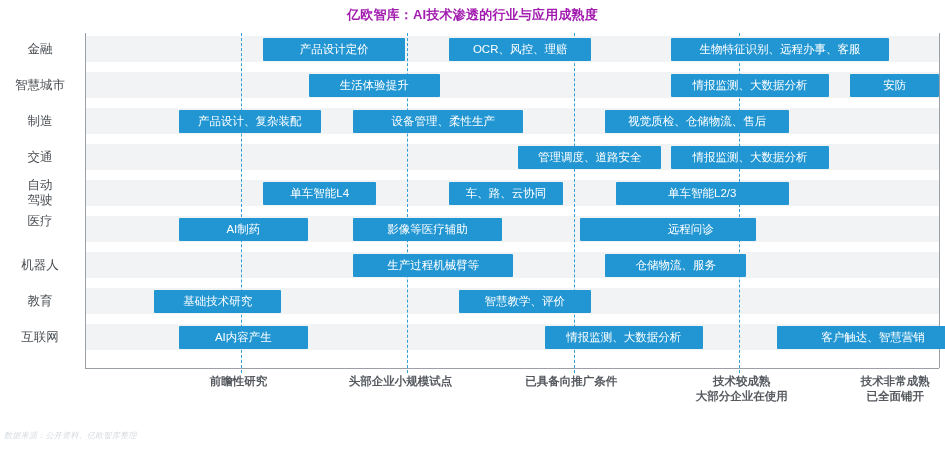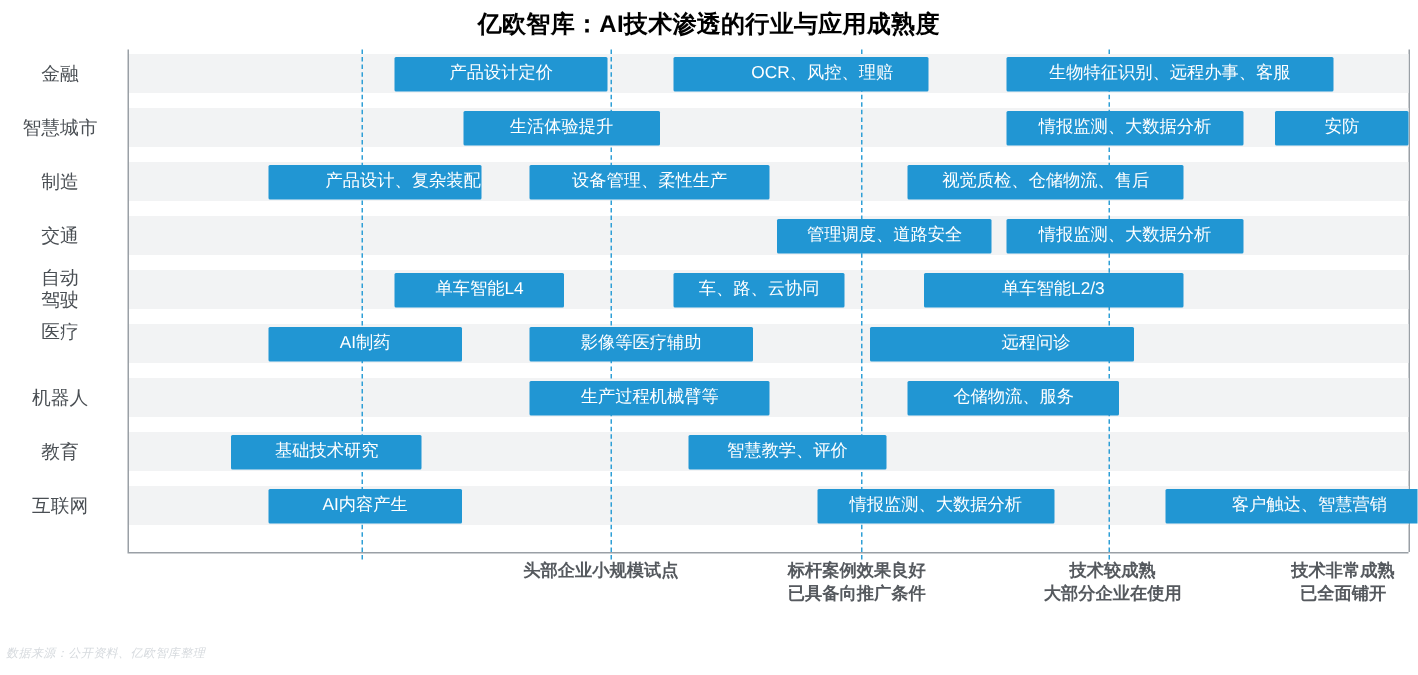--- a/index.html
+++ b/index.html
@@ -3,21 +3,21 @@
 <meta charset="utf-8">
 <style>
   html,body{margin:0;padding:0;}
   body{
     width:945px;height:450px;background:#ffffff;
     font-family:"Liberation Sans","DejaVu Sans",sans-serif;
     overflow:hidden;position:relative;
   }
   #chart-title{
     position:absolute;left:0;top:6px;width:945px;text-align:center;
-    font-size:16px;font-weight:bold;color:#000000;letter-spacing:.2px;
+    font-size:13px;font-weight:bold;color:#a21caf;letter-spacing:.2px;
   }
 
   
   #plot{
     position:absolute;left:85px;top:33px;width:853px;height:335px;
     border-left:1px solid #9aa0a6;border-right:1px solid #9aa0a6;
   }
   #axis-bottom{
     position:absolute;left:85px;top:368px;width:854px;height:0;
     border-top:1px solid #9aa0a6;
@@ -73,27 +73,27 @@
       <div class="row-band" style="top: 291px;"></div>
     </div>
   <div id="grid">
       <div class="gridline" style="left: 155.246px;"></div>
       <div class="gridline" style="left: 320.728px;"></div>
       <div class="gridline" style="left: 487.916px;"></div>
       <div class="gridline" style="left: 653.398px;"></div>
     </div>
   <div id="bars">
       <div class="bar" style="left: 177.424px; width: 141.598px; top: 4.5px;">产品设计定价</div>
-      <div class="bar" style="left: 363.378px; width: 141.598px; top: 4.5px; padding-left: 28px;">OCR、风控、理赔</div>
+      <div class="bar" style="left: 363.378px; width: 141.598px; top: 4.5px;">OCR、风控、理赔</div>
       <div class="bar" style="left: 585.158px; width: 217.515px; top: 4.5px;">生物特征识别、远程办事、客服</div>
       <div class="bar" style="left: 222.633px; width: 131.362px; top: 40.5px;">生活体验提升</div>
       <div class="bar" style="left: 585.158px; width: 157.805px; top: 40.5px;">情报监测、大数据分析</div>
       <div class="bar" style="left: 764.288px; width: 88.712px; top: 40.5px;">安防</div>
-      <div class="bar" style="left: 92.977px; width: 141.598px; top: 76.5px; text-align: right;">产品设计、复杂装配</div>
-      <div class="bar" style="left: 266.989px; width: 160.364px; top: 76.5px;">设备管理、柔性生产</div>
+      <div class="bar" style="left: 92.977px; width: 141.598px; top: 76.5px;">产品设计、复杂装配</div>
+      <div class="bar" style="left: 266.989px; width: 160.364px; top: 76.5px; padding-left: 10px;">设备管理、柔性生产</div>
       <div class="bar" style="left: 519.477px; width: 183.395px; top: 76.5px;">视觉质检、仓储物流、售后</div>
       <div class="bar" style="left: 432.471px; width: 142.451px; top: 112.5px;">管理调度、道路安全</div>
       <div class="bar" style="left: 585.158px; width: 157.805px; top: 112.5px;">情报监测、大数据分析</div>
       <div class="bar" style="left: 177.424px; width: 112.596px; top: 148.5px;">单车智能L4</div>
       <div class="bar" style="left: 363.378px; width: 113.449px; top: 148.5px;">车、路、云协同</div>
       <div class="bar" style="left: 529.713px; width: 173.159px; top: 148.5px;">单车智能L2/3</div>
       <div class="bar" style="left: 92.977px; width: 128.803px; top: 184.5px;">AI制药</div>
       <div class="bar" style="left: 266.989px; width: 149px; top: 184.5px;">影像等医疗辅助</div>
       <div class="bar" style="left: 493.887px; width: 129.656px; top: 184.5px; padding-left: 46px;">远程问诊</div>
       <div class="bar" style="left: 266.989px; width: 160.364px; top: 220.5px;">生产过程机械臂等</div>
@@ -132,26 +132,26 @@
     </div>
     <div class="row-label" style="top: 293.5px;">
       <div>教育</div>
     </div>
     <div class="row-label" style="top: 329.5px;">
       <div>互联网</div>
     </div>
   </div>
 <div id="xcaps">
     <div class="xcap" style="left: 158.54px; width: 160px;">
+      <div>前瞻性研究</div>
     </div>
     <div class="xcap" style="left: 320.61px; width: 160px;">
       <div>头部企业小规模试点</div>
     </div>
     <div class="xcap" style="left: 491.21px; width: 160px;">
-      <div>标杆案例效果良好</div>
       <div>已具备向推广条件</div>
     </div>
     <div class="xcap" style="left: 661.81px; width: 160px;">
       <div>技术较成熟</div>
       <div>大部分企业在使用</div>
     </div>
     <div class="xcap" style="left: 815.35px; width: 160px;">
       <div>技术非常成熟</div>
       <div>已全面铺开</div>
     </div>

